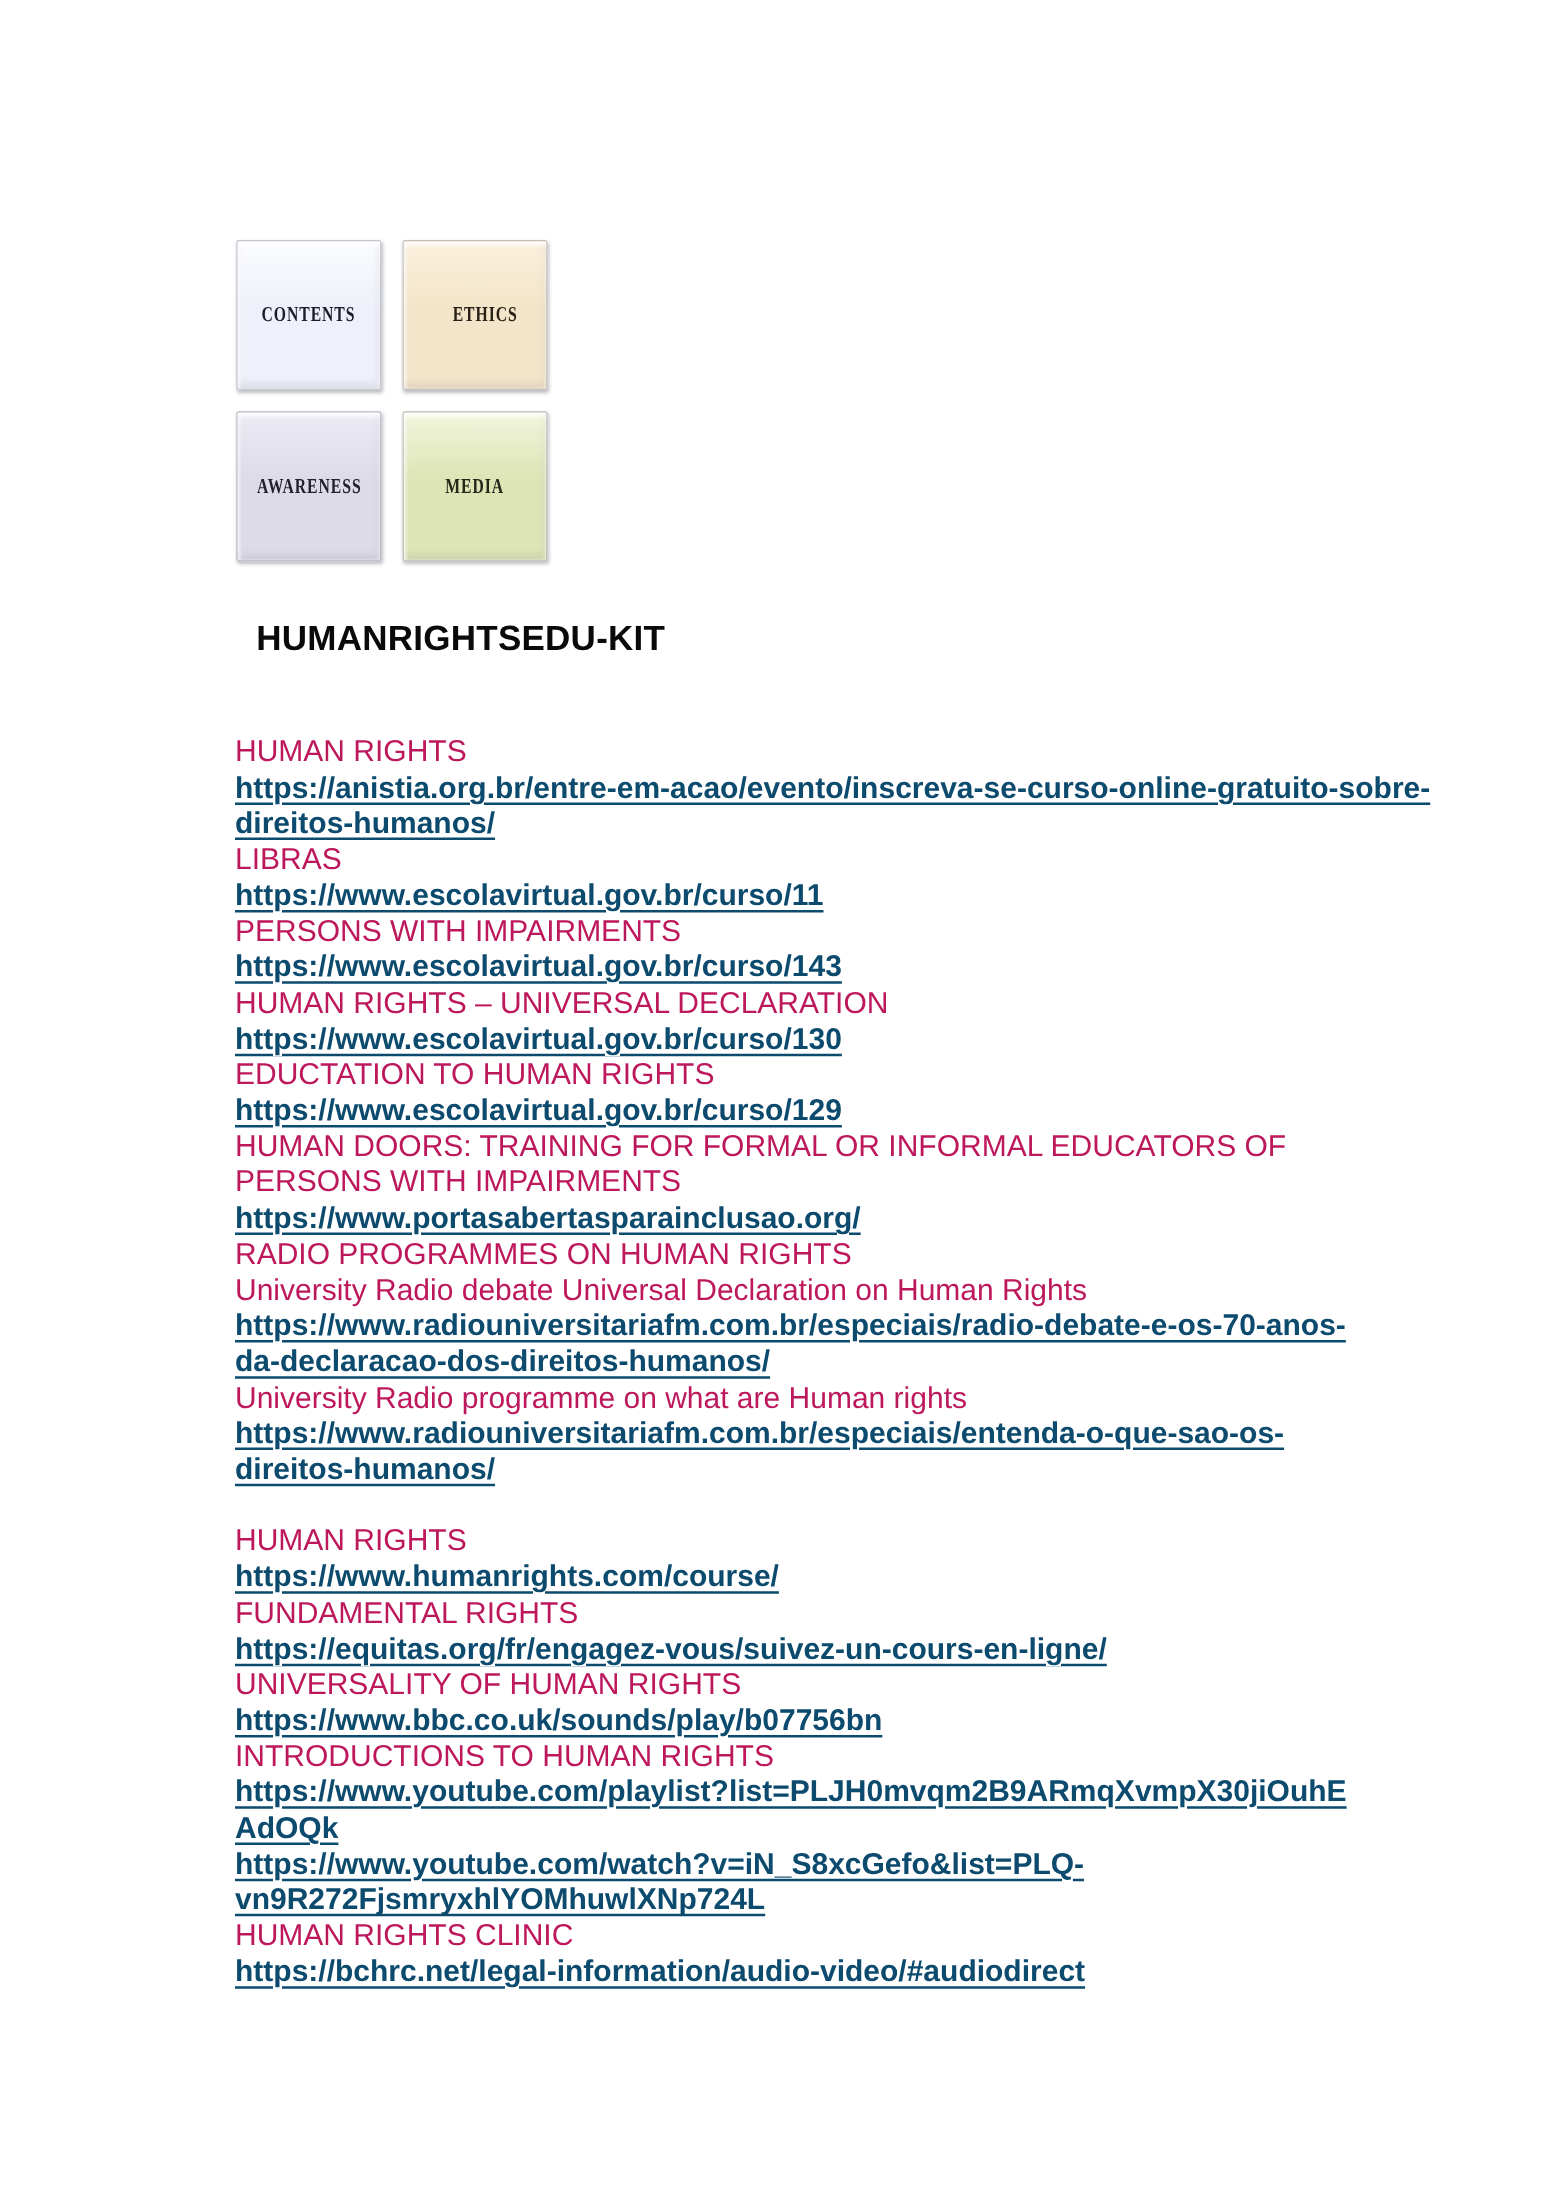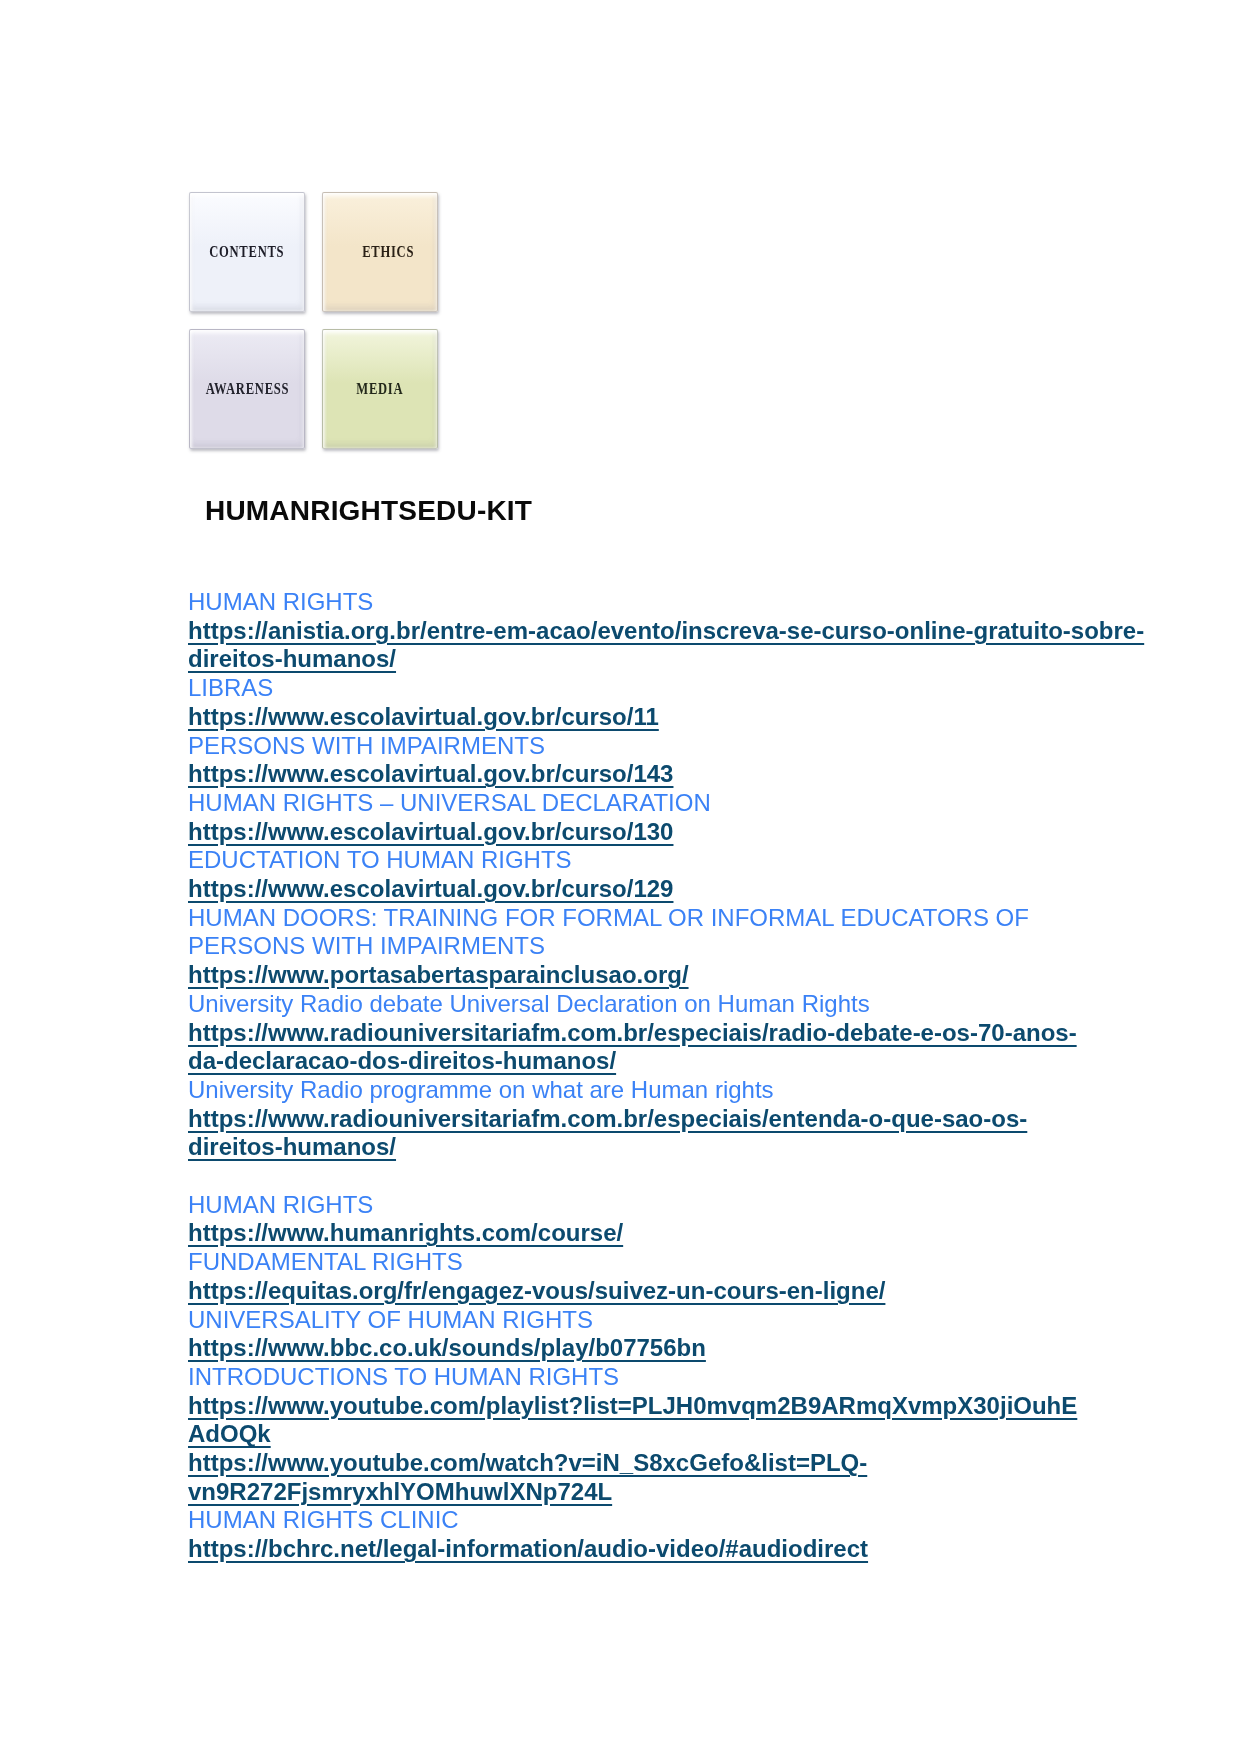--- a/index.html
+++ b/index.html
@@ -26,21 +26,21 @@
   .doc-heading{
     position:absolute;left:188px;top:494px;
     font-size:28px;line-height:34px;font-weight:bold;color:#0a0a0a;
     letter-spacing:.2px;white-space:nowrap;margin-left:17px;
   }
   .resource-list{
     position:absolute;left:188px;top:588px;width:980px;
     font-size:24px;line-height:28.7px;
   }
   .line{display:block;white-space:nowrap;}
-  .line.title,.line.text{color:#3b82f6;}
+  .line.title,.line.text{color:#be185d;}
   .line.link{
     color:#0c4a6e;text-decoration:underline;
     text-decoration-thickness:1.5px;text-underline-offset:4px;
     cursor:pointer;
     font-weight:bold;
   }
   .section-spacer{height:28.7px;}
 </style>
 </head>
 <body>
@@ -70,20 +70,21 @@
     <a class="line link">https://www.escolavirtual.gov.br/curso/11</a>
     <div class="line title">PERSONS WITH IMPAIRMENTS</div>
     <a class="line link">https://www.escolavirtual.gov.br/curso/143</a>
     <div class="line title">HUMAN RIGHTS – UNIVERSAL DECLARATION</div>
     <a class="line link">https://www.escolavirtual.gov.br/curso/130</a>
     <div class="line title">EDUCTATION TO HUMAN RIGHTS</div>
     <a class="line link">https://www.escolavirtual.gov.br/curso/129</a>
     <div class="line title">HUMAN DOORS: TRAINING FOR FORMAL OR INFORMAL EDUCATORS OF</div>
     <div class="line title">PERSONS WITH IMPAIRMENTS</div>
     <a class="line link">https://www.portasabertasparainclusao.org/</a>
+    <div class="line title">RADIO PROGRAMMES ON HUMAN RIGHTS</div>
     <div class="line text">University Radio debate Universal Declaration on Human Rights</div>
     <a class="line link">https://www.radiouniversitariafm.com.br/especiais/radio-debate-e-os-70-anos-</a>
     <a class="line link">da-declaracao-dos-direitos-humanos/</a>
     <div class="line text">University Radio programme on what are Human rights</div>
     <a class="line link">https://www.radiouniversitariafm.com.br/especiais/entenda-o-que-sao-os-</a>
     <a class="line link">direitos-humanos/</a>
     <div class="section-spacer"></div>
     <div class="line title">HUMAN RIGHTS</div>
     <a class="line link">https://www.humanrights.com/course/</a>
     <div class="line title">FUNDAMENTAL RIGHTS</div>

